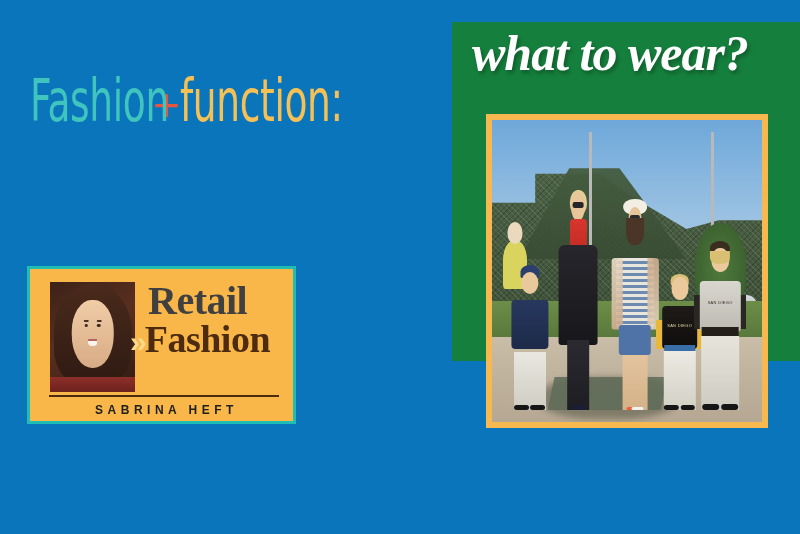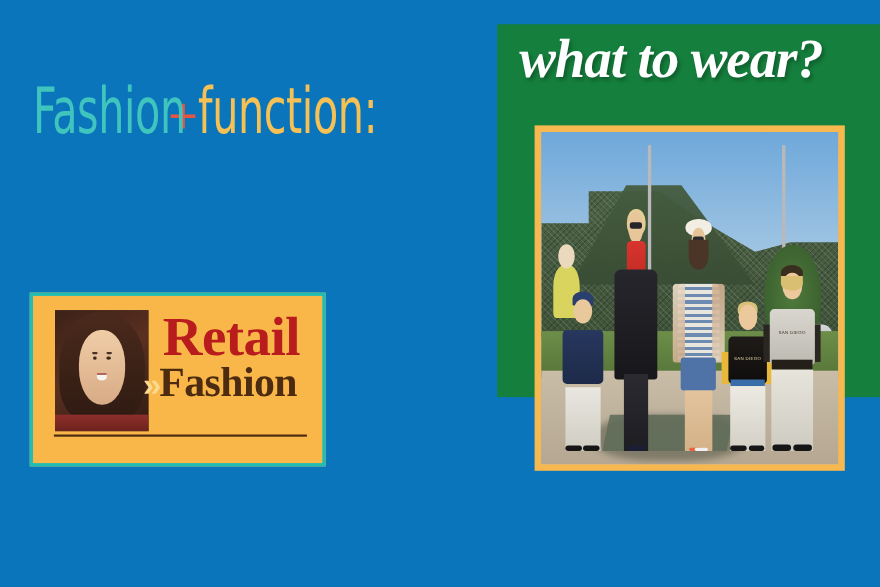--- a/index.html
+++ b/index.html
@@ -285,24 +285,24 @@
     background: linear-gradient(#8e2f2a, #6d221e);
   }
 
   #byline-logo {
     position: absolute;
     left: 118px;
     top: 14px;
     right: 10px;
   }
   #logo-retail {
-    color: #b91c1c;
+    color: #404040;
     font-family: "Liberation Serif", "DejaVu Serif", serif;
     font-weight: 700;
-    font-size: 50px;
+    font-size: 40px;
     line-height: .92;
     letter-spacing: -0.5px;
   }
   #logo-row2 {
     display: flex;
     align-items: baseline;
     margin-top: 2px;
     margin-left: -18px;
   }
   #logo-chevrons {
@@ -459,15 +459,16 @@
 
     <div id="byline-logo">
       <div id="logo-retail">Retail</div>
       <div id="logo-row2">
         <span id="logo-chevrons">»</span>
         <span id="logo-therapy">Fashion</span>
       </div>
     </div>
 
     <div id="byline-rule"></div>
+    <div id="byline-author">SABRINA HEFT</div>
   </div>
 
 </div>
 
 </body></html>

